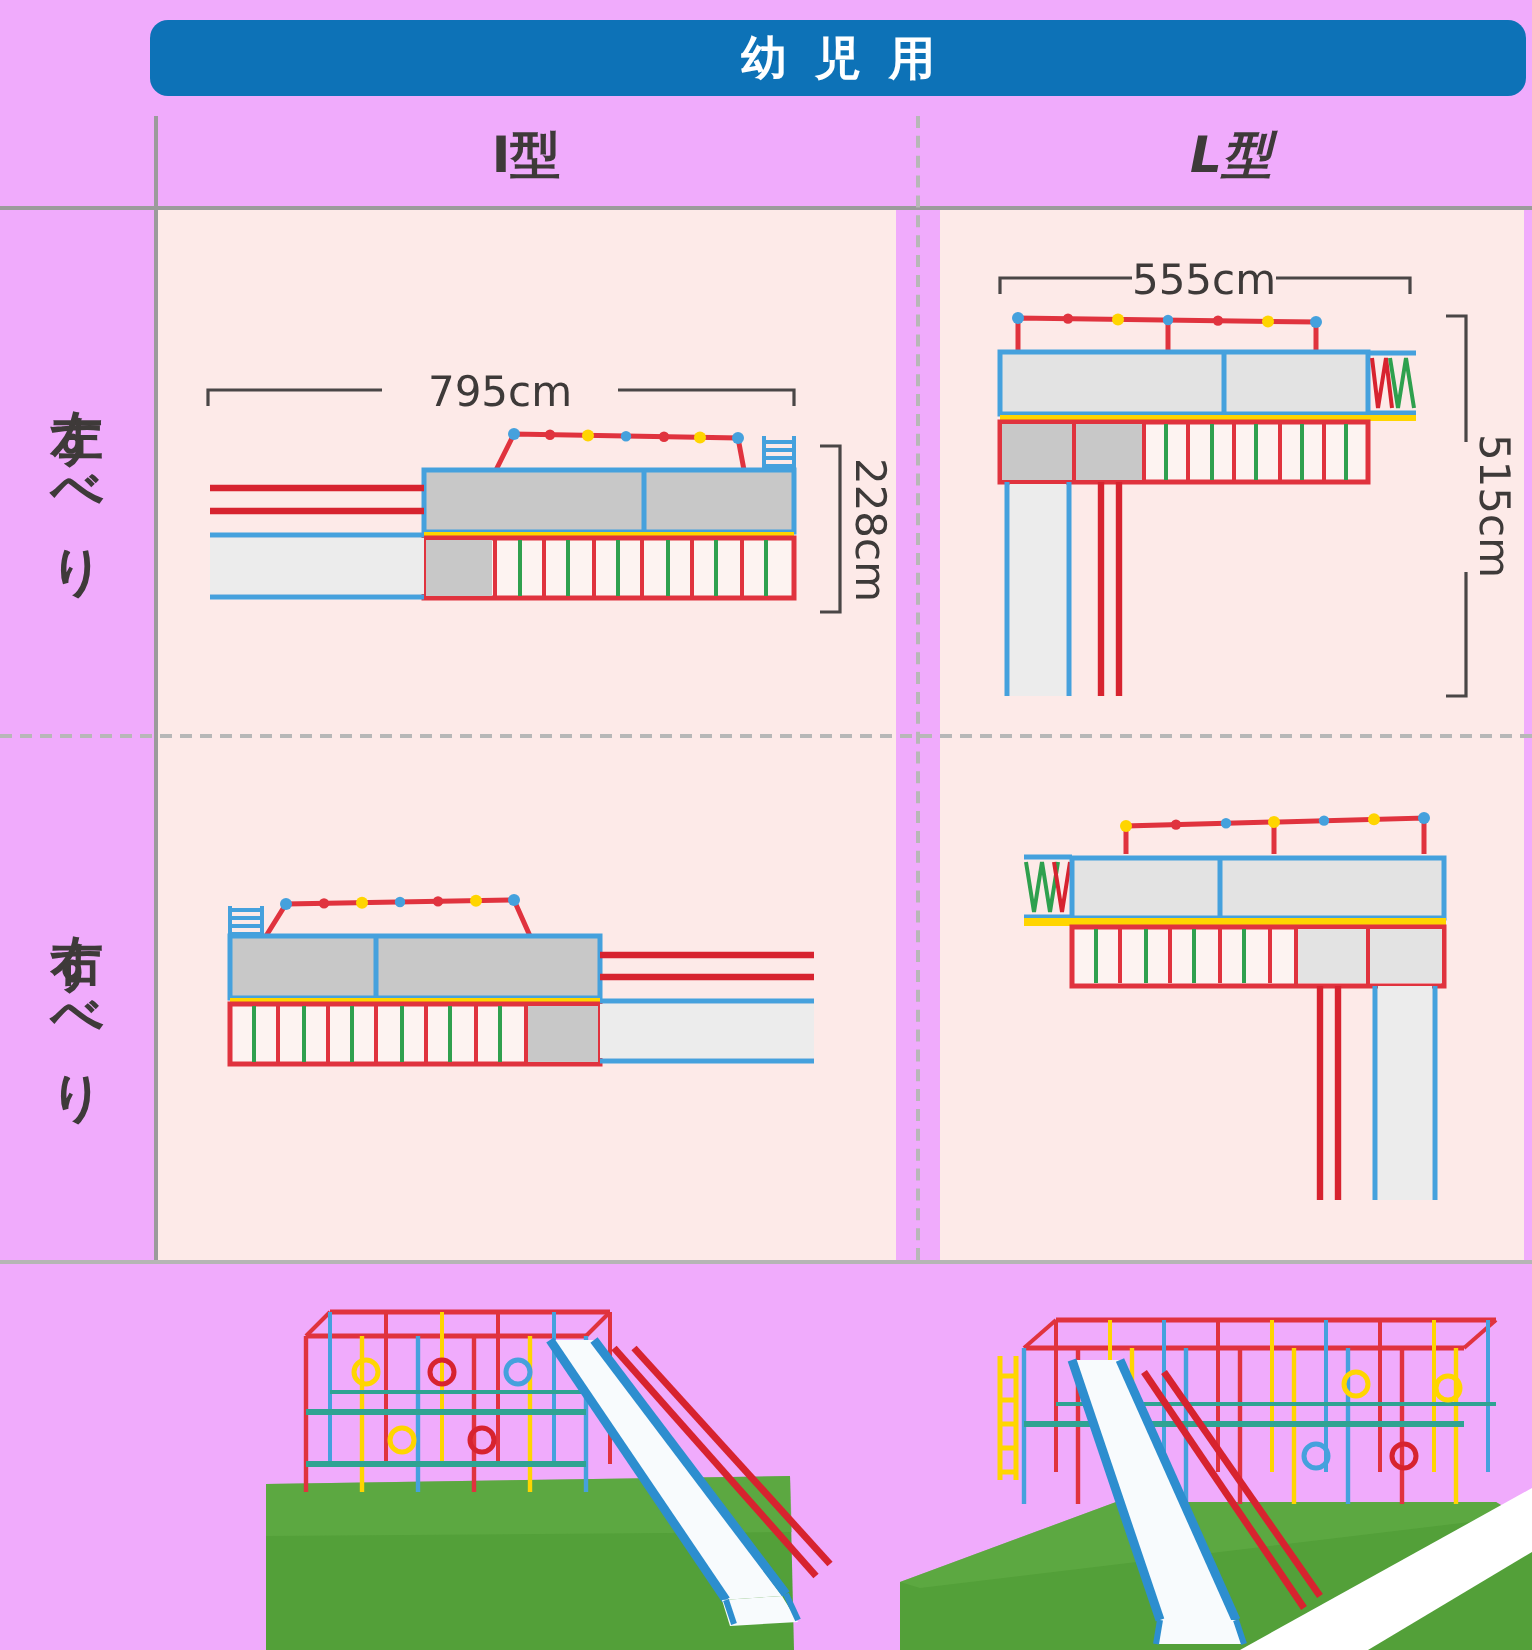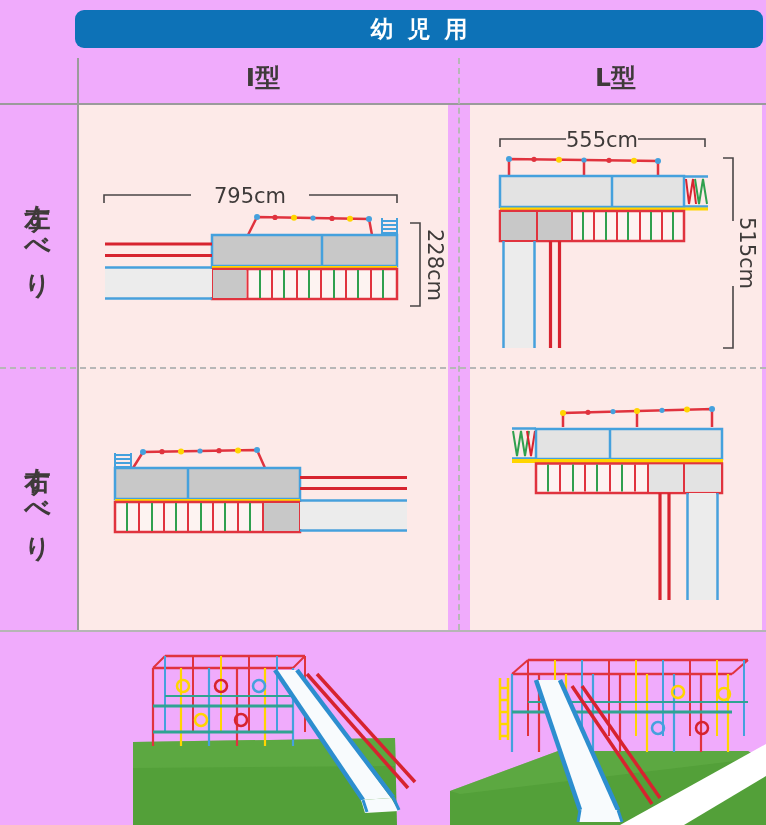--- a/index.html
+++ b/index.html
@@ -6,21 +6,21 @@
   .stage{position:relative;width:766px;height:825px;background:#f0abfc;overflow:hidden;
          font-family:"DejaVu Sans","Liberation Sans",sans-serif;}
   .abs{position:absolute;}
   
   .header-bar{left:75px;top:10px;width:688px;height:38px;border-radius:9px;
     background:var(--header-blue);display:flex;align-items:center;justify-content:center;}
   .header-bar span{color:#fff;font-size:23px;font-weight:bold;letter-spacing:14px;text-indent:14px;}
   
   .col-label{top:56px;height:42px;display:flex;align-items:center;justify-content:center;
     color:var(--text-dark);font-size:25px;font-weight:600;}
-  .col-i{left:79px;width:368px;} .col-l{left:470px;width:291px;}
+  .col-i{left:79px;width:368px;} .col-l{left:470px;width:291px;font-style:italic;}
   .row-label{left:0;width:77px;display:flex;align-items:center;justify-content:center;}
   .row-label span{writing-mode:vertical-rl;text-orientation:upright;color:var(--text-dark);
     font-size:26px;font-weight:600;letter-spacing:4px;}
   .row-top{top:104px;height:264px;} .row-bottom{top:368px;height:262px;}
   
   .pink{background:var(--cell-pink);top:104px;height:526px;}
   .pink-left{left:79px;width:369px;} .pink-right{left:470px;width:292px;}
   .hline{left:0;width:766px;background:var(--line-grey);}
   .hline-top{top:103px;height:2px;} .hline-bottom{top:630px;height:2px;background:#b5b5b5;}
   .vline-solid{left:77px;top:58px;width:2px;height:572px;background:var(--line-grey);}

